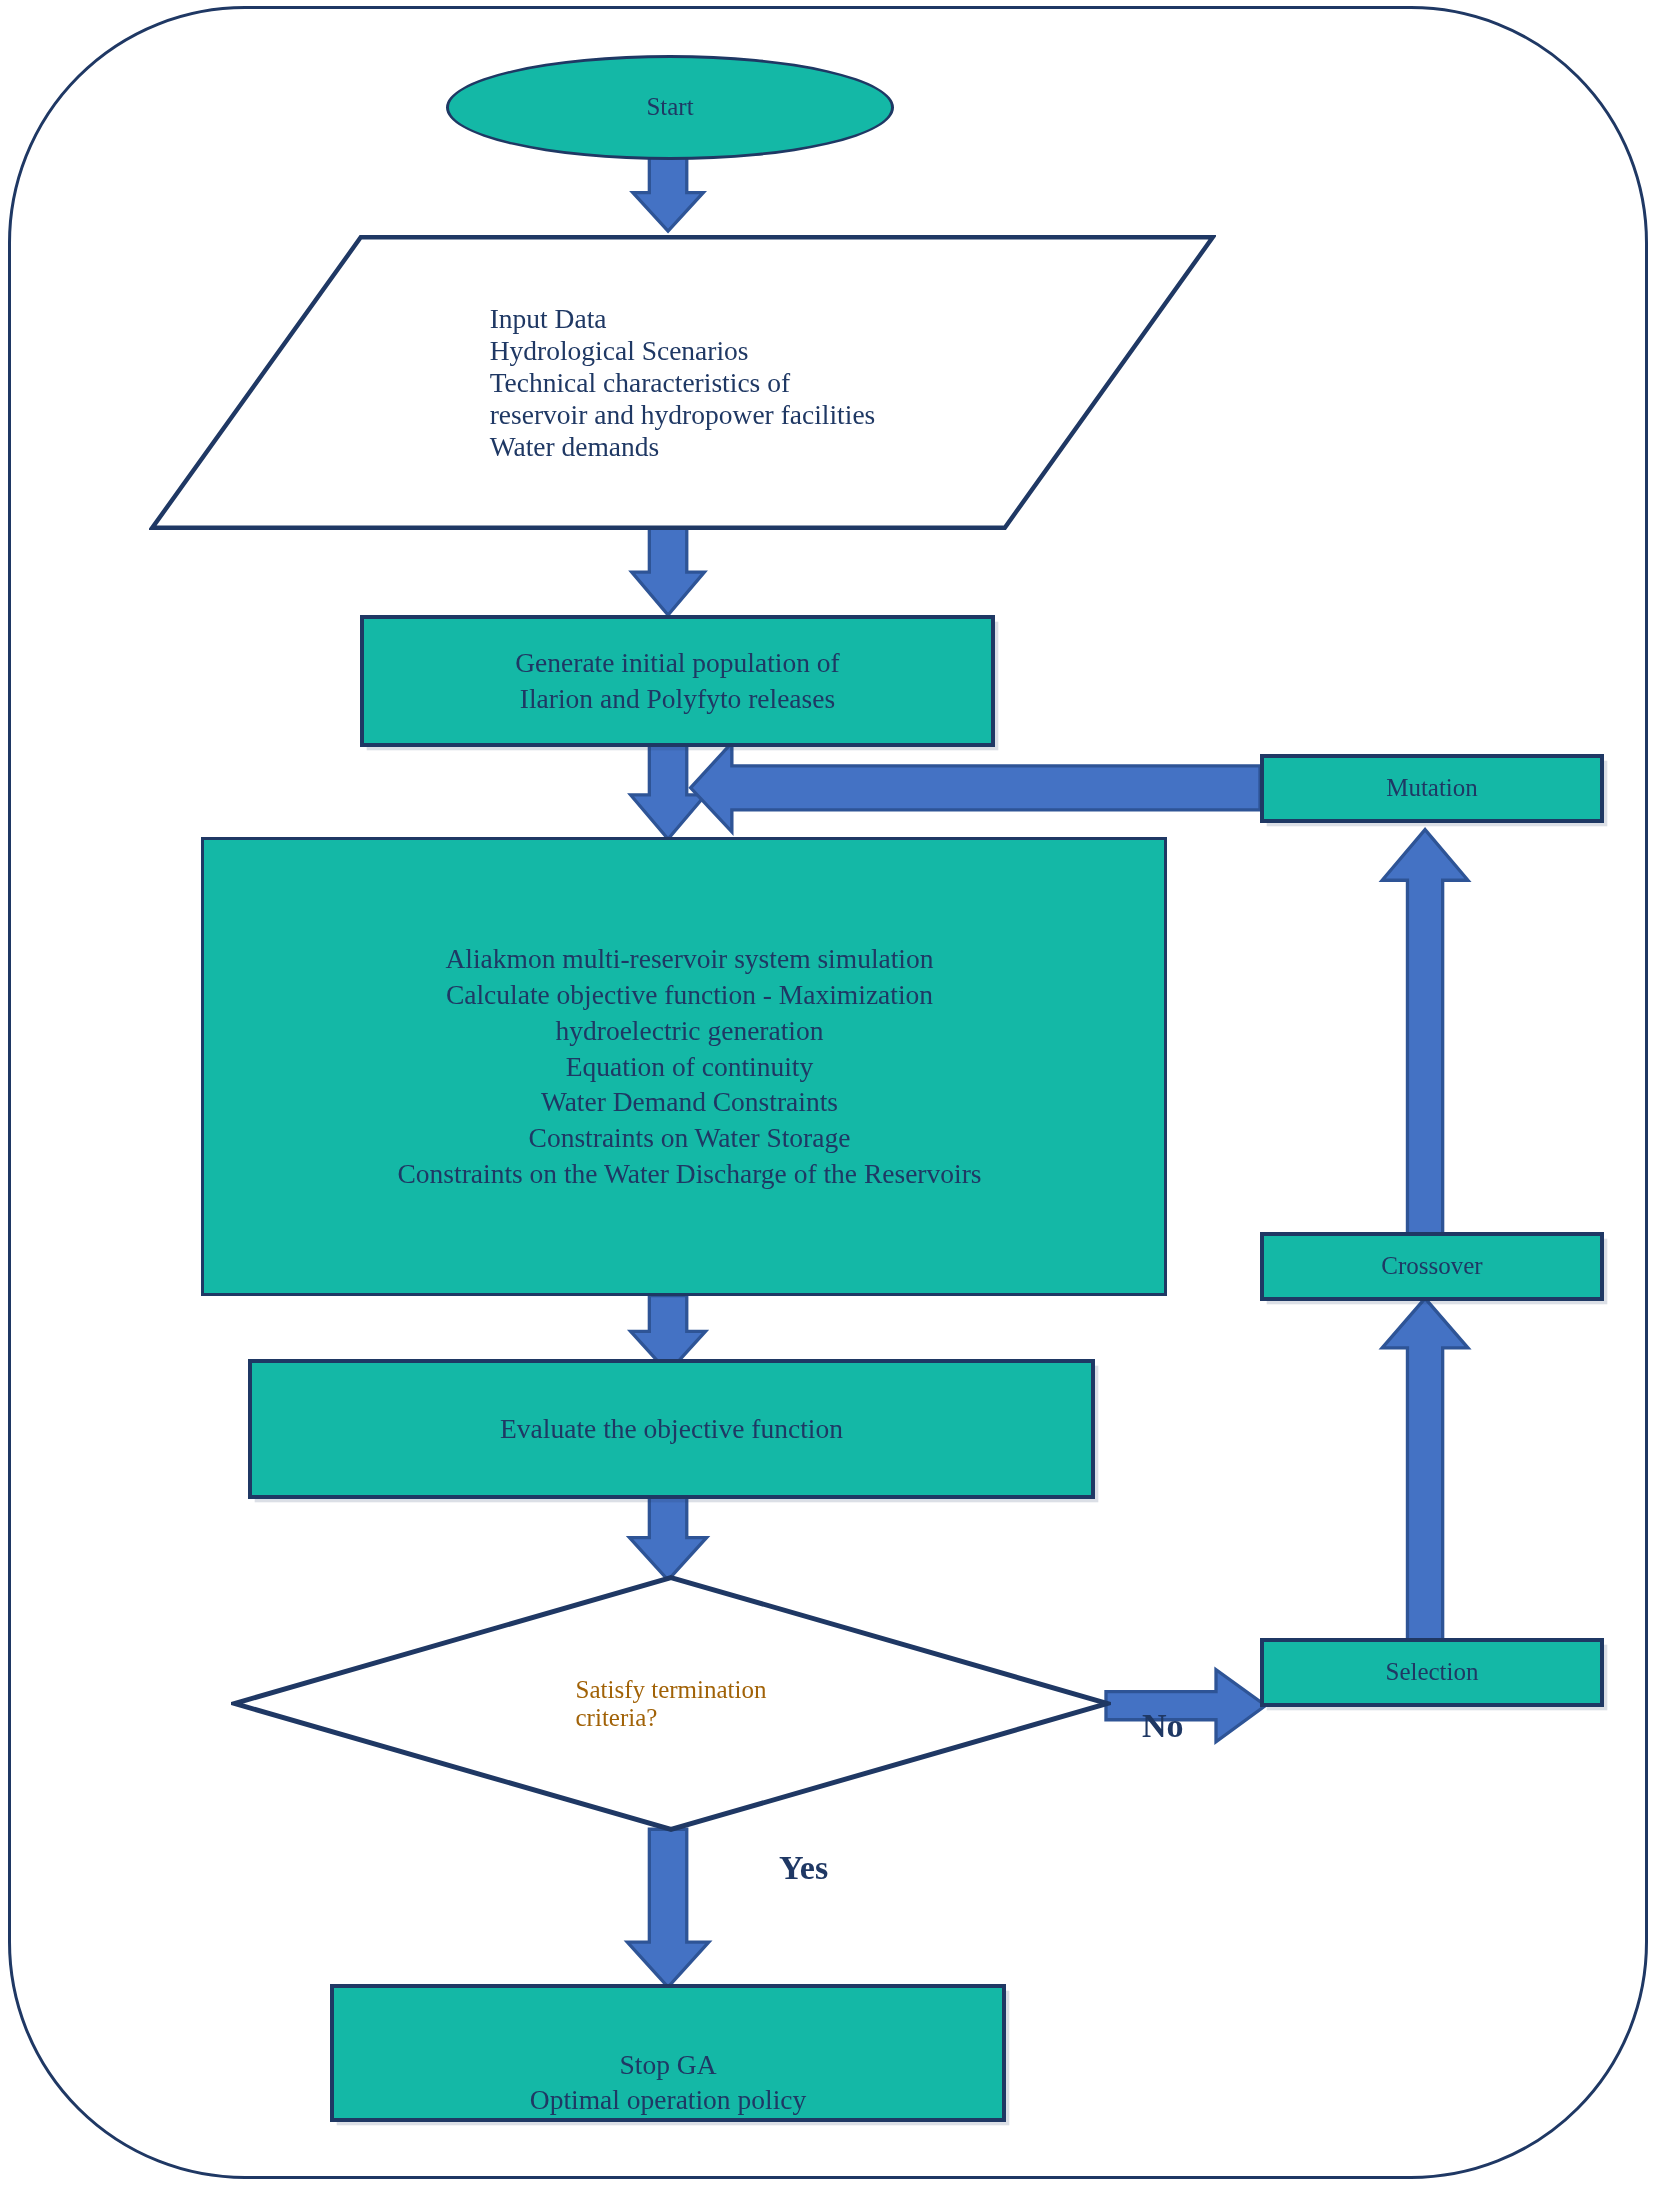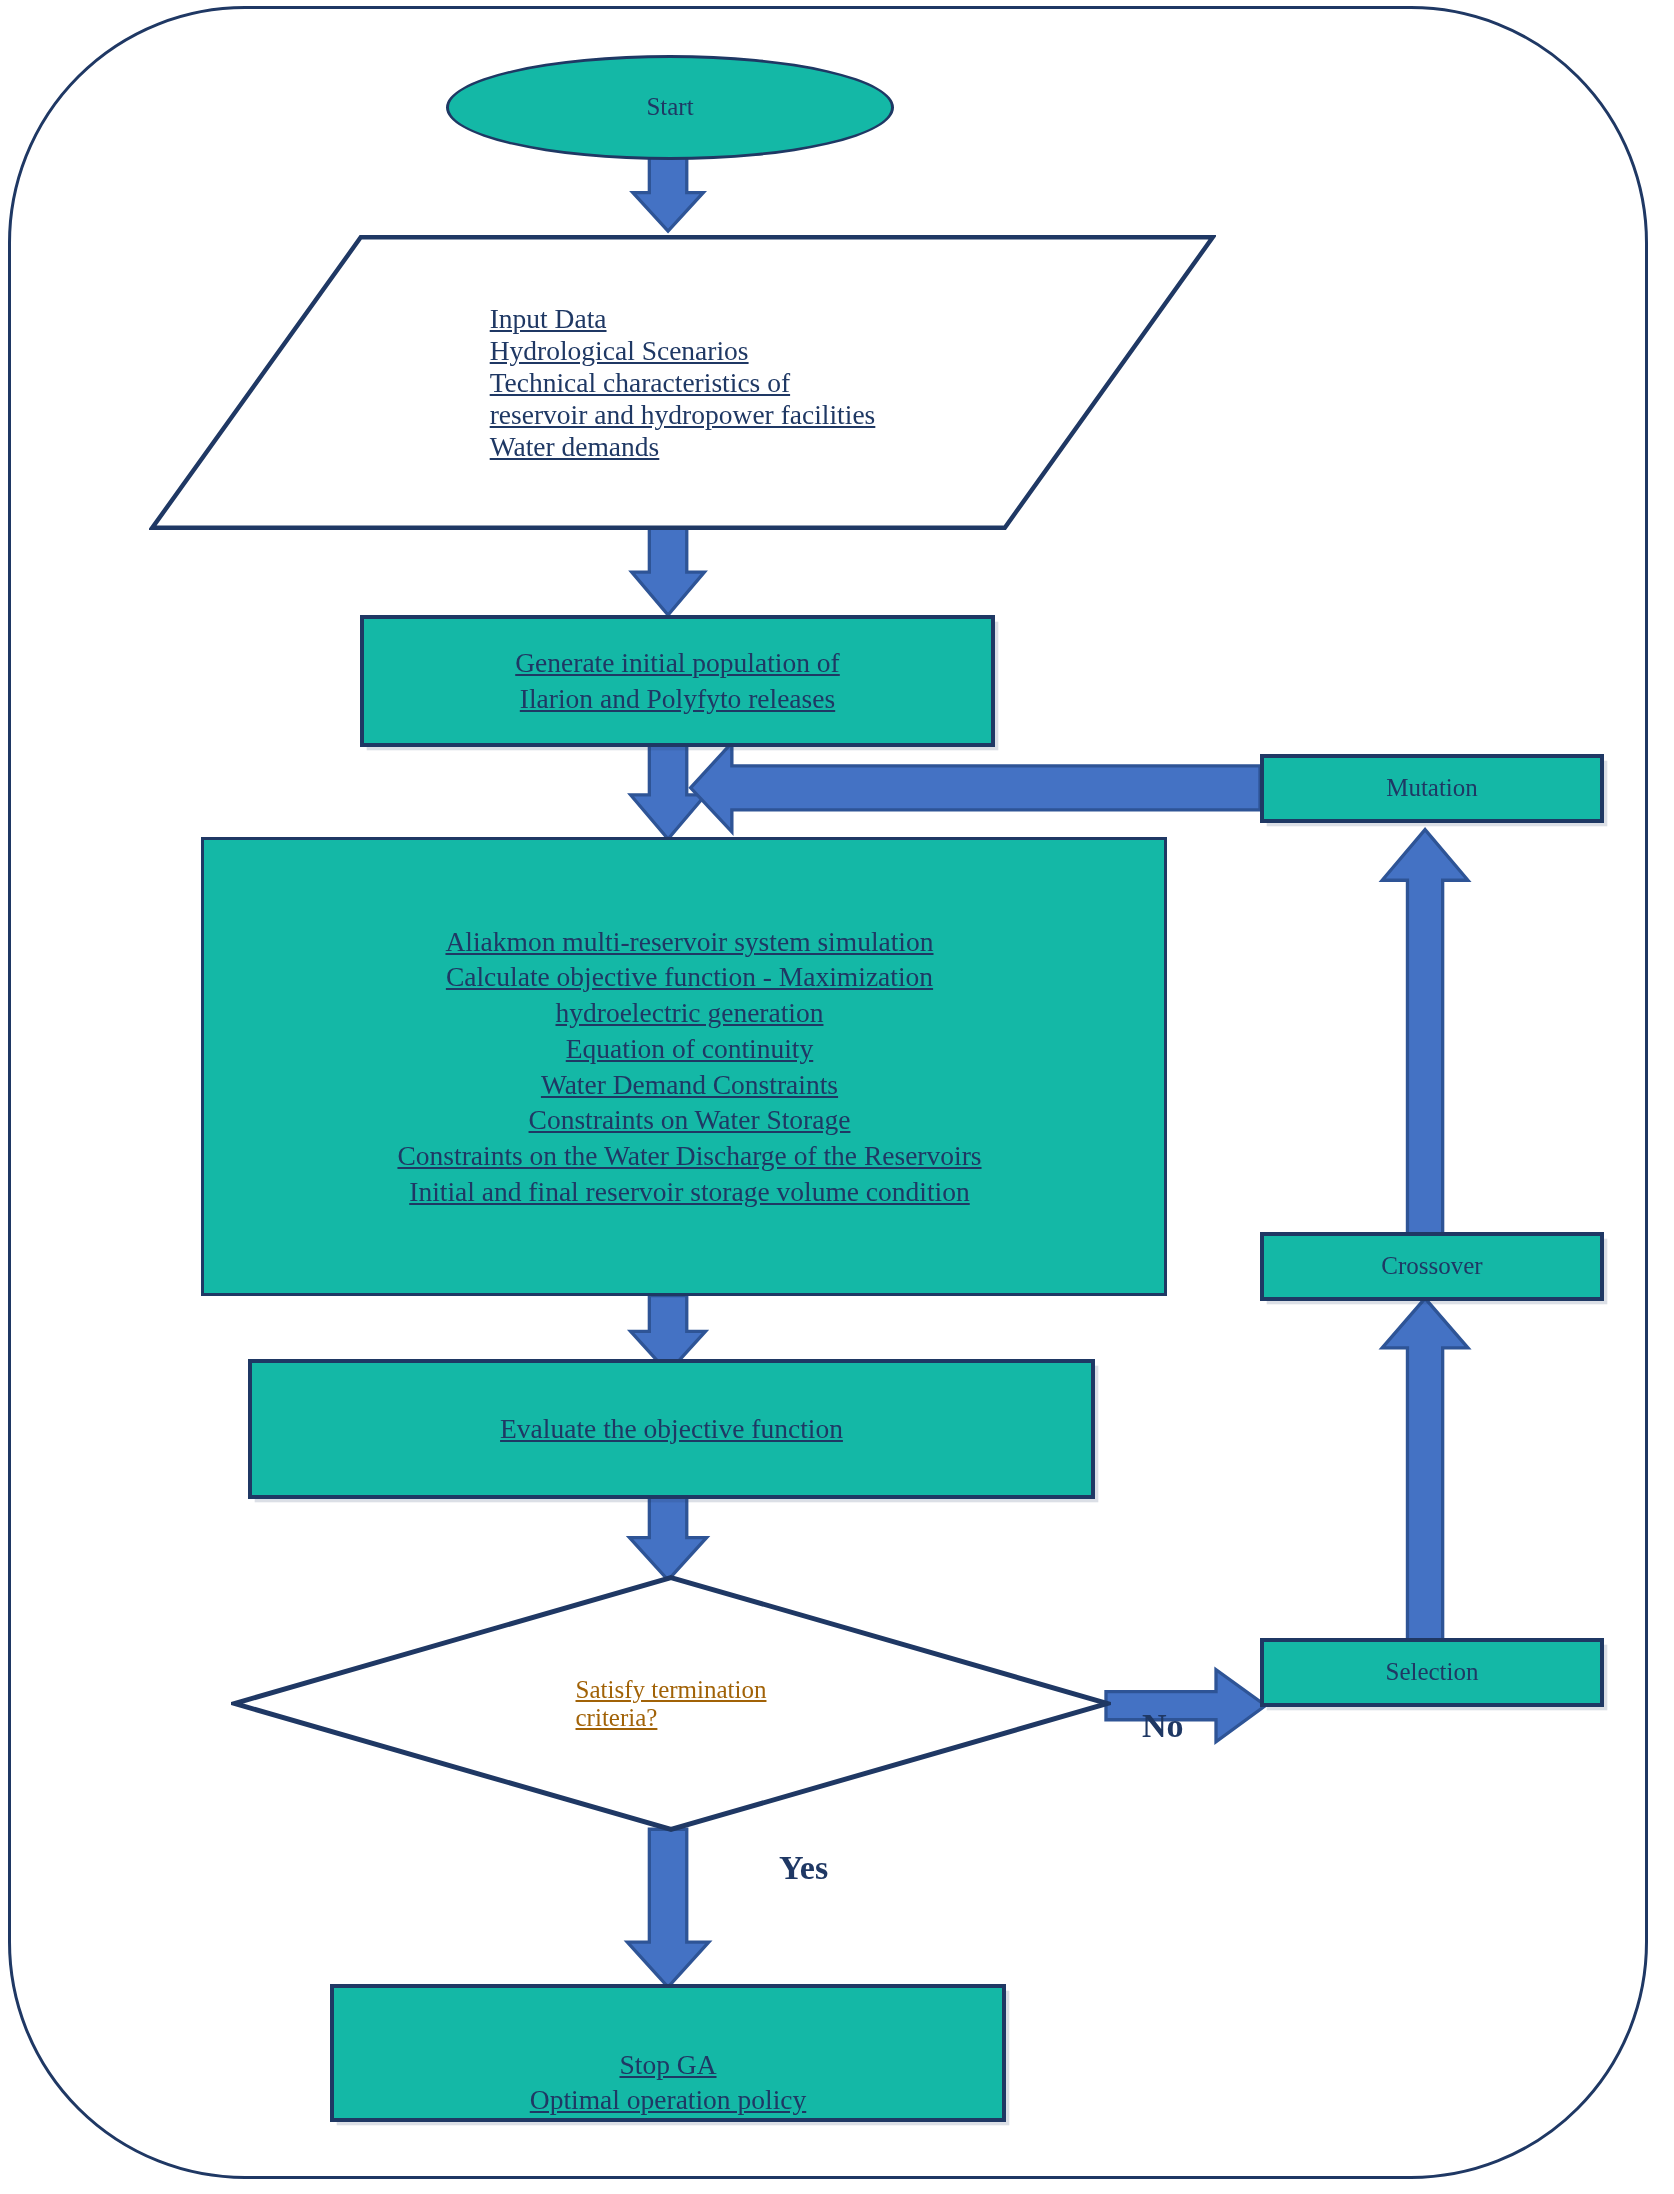--- a/index.html
+++ b/index.html
@@ -8,21 +8,21 @@
 
   
   #outer-frame{
     position:absolute;left:7.7px;top:5.5px;width:1640px;height:2173px;
     border:3.9px solid #1F3864;border-radius:237px;box-sizing:border-box;
   }
 
   .node{position:absolute;box-sizing:border-box;display:flex;align-items:center;
         justify-content:center;text-align:center;color:#1F3864;background:#14b8a6;}
   .node .lines{display:block;line-height:1.30;}
-  .line{display:block;white-space:nowrap;text-decoration:underline;}
+  .line{display:block;white-space:nowrap;}
 
   
   .proc{border:4.4px solid #1F3864;box-shadow:5px 5px 0 -1.7px rgba(31,56,100,.16);}
   .proc-thin{border:3.3px solid #1F3864;padding-left:11px;}
   .terminal{border:3.3px solid #1F3864;border-radius:50%;}
 
   
   .io-wrap{position:absolute;}
   .io-wrap svg{position:absolute;left:0;top:0;}
   .io-text{position:absolute;left:0;top:0;width:100%;height:100%;
@@ -112,21 +112,20 @@
 
   <div class="node proc-thin fs-sim" style="left:201px;top:837px;width:966px;height:459px;">
     <span class="lines">
       <span class="line">Aliakmon multi-reservoir system simulation</span>
       <span class="line">Calculate objective function - Maximization</span>
       <span class="line">hydroelectric generation</span>
       <span class="line">Equation of continuity</span>
       <span class="line">Water Demand Constraints</span>
       <span class="line">Constraints on Water Storage</span>
       <span class="line">Constraints on the Water Discharge of the Reservoirs</span>
-      <span class="line">Initial and final reservoir storage volume condition</span>
     </span>
   </div>
 
   <div class="node proc fs-eval" style="left:248px;top:1359px;width:847px;height:140px;">
     <span class="lines">
       <span class="line">Evaluate the objective function</span>
     </span>
   </div>
 
   <div class="diamond-wrap" style="left:231px;top:1574px;width:880px;height:259px;">

